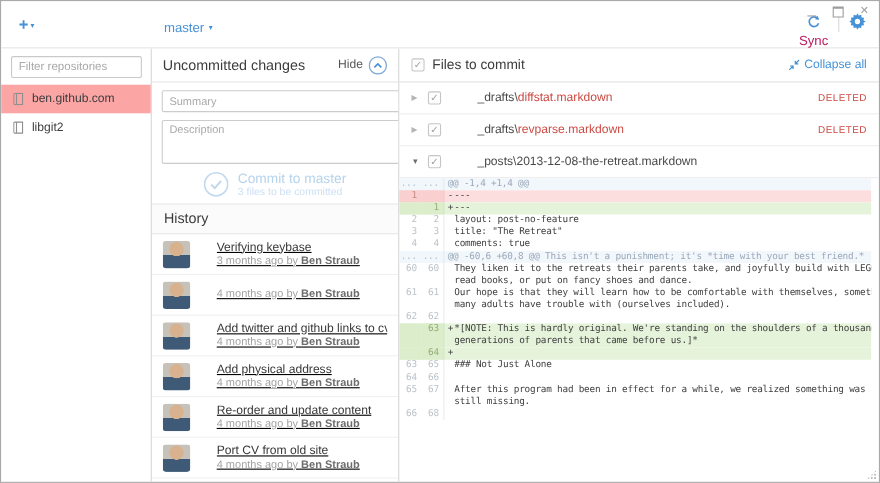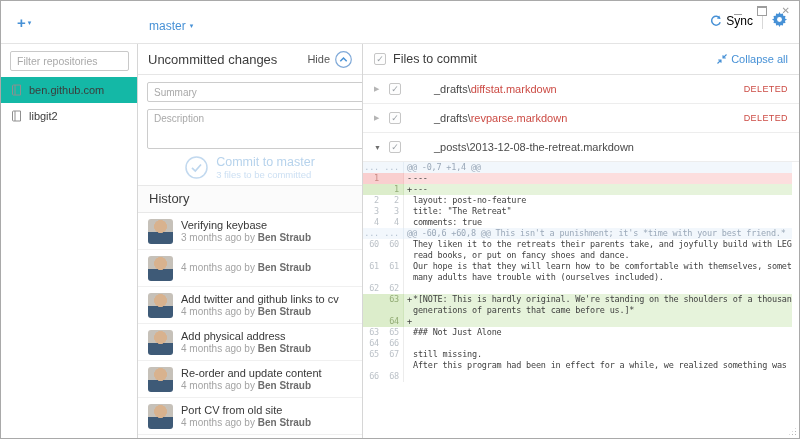--- a/index.html
+++ b/index.html
@@ -10,21 +10,21 @@
 
   
   .topbar{height:42px;flex:none;display:flex;border-bottom:1px solid #e4e4e4;position:relative;}
   .tb-left{width:137px;flex:none;padding:13px 0 0 16px;box-sizing:border-box;}
   .tb-mid{width:226px;flex:none;padding:15px 0 0 11px;box-sizing:border-box;}
   .tb-right{flex:1;display:flex;justify-content:flex-end;align-items:flex-start;
             padding:13px 12px 0 0;gap:9px;}
   .plus-btn{color:#4791d6;font-size:15px;font-weight:bold;cursor:default;display:inline-flex;align-items:center;gap:2px;}
   .caret{font-size:7px;color:#4791d6;font-weight:normal;}
   .branch-btn{color:#4791d6;font-size:12px;display:inline-flex;align-items:center;gap:4px;cursor:default;}
-  .sync-btn{color:#000000;font-size:12px;display:inline-flex;align-items:center;gap:4px;cursor:default;}
+  .sync-btn{color:#be185d;font-size:12px;display:inline-flex;align-items:center;gap:4px;cursor:default;flex-direction:column;}
   .tb-sep{width:1px;height:14px;background:#d8d8d8;margin-top:1px;}
   .gear-btn{display:inline-flex;margin-top:-2px;cursor:default;}
   .win-controls{position:absolute;top:4px;right:9px;display:flex;gap:15px;align-items:center;height:12px;}
   .wc-min{width:8px;height:1px;background:#9d9d9d;margin-top:6px;}
   .wc-max{width:8px;height:7px;border:1px solid #9d9d9d;border-top-width:2px;}
   .wc-close{color:#9d9d9d;font-size:10px;line-height:10px;}
 
   
   .main{flex:1;display:flex;overflow:hidden;}
   .sidebar{width:137px;flex:none;border-right:1px solid #d6d6d6;box-sizing:border-box;}
@@ -32,21 +32,21 @@
           display:flex;flex-direction:column;overflow:hidden;}
   .rightpanel{flex:1;overflow:hidden;position:relative;}
 
   
   .filter-input{display:block;width:119px;margin:7px 9px 6px;height:20px;box-sizing:border-box;
         border:1px solid #c9c9c9;border-radius:2px;padding:0 6px;font-size:10.5px;
         font-family:"Liberation Sans",sans-serif;color:#444;outline:none;}
   .filter-input::placeholder{color:#a9a9a9;}
   .repo-row{height:26px;display:flex;align-items:center;gap:7px;padding-left:11px;
             font-size:11px;color:#3c3c3c;cursor:default;}
-  .repo-row.selected{background:#14b8a6;}
+  .repo-row.selected{background:#fca5a5;}
   .repo-icon{display:inline-flex;flex:none;}
 
   
   .uc-header{height:30px;flex:none;display:flex;align-items:center;padding:0 10px;
              border-bottom:1px solid #e6e6e6;font-size:13px;color:#3c3c3c;}
   .uc-header .sp{flex:1;}
   .hide-btn{display:inline-flex;align-items:center;gap:5px;font-size:11px;color:#555;cursor:default;}
   .txt-input{display:block;margin:7px 9px 0;width:241px;box-sizing:border-box;border:1px solid #cccccc;
              border-radius:2px;padding:3px 6px;font-size:10px;font-family:"Liberation Sans",sans-serif;
              color:#444;outline:none;}
@@ -54,22 +54,22 @@
   #summary-input{height:20px;padding:0 6px;}
   #desc-input{height:40px;resize:none;}
   .commit-row{height:36px;flex:none;display:flex;align-items:center;justify-content:center;gap:8px;cursor:default;}
   .commit-texts{display:flex;flex-direction:column;}
   .commit-label{font-size:12.5px;color:#b7d3ec;}
   .commit-sub{font-size:9.5px;color:#cde0f3;}
   .history-header{height:26px;flex:none;line-height:26px;padding-left:11px;background:#fbfbfb;
                   border-top:1px solid #e8e8e8;border-bottom:1px solid #e8e8e8;
                   font-size:13px;color:#3c3c3c;}
   .history-list{flex:1;overflow:hidden;}
-  .h-item{height:37px;box-sizing:border-box;display:flex;align-items:center;gap:8px;
-          padding:5px 10px;border-bottom:1px solid #f0f0f0;cursor:default;}
+  .h-item{height:37px;box-sizing:border-box;display:flex;align-items:center;gap:24px;
+          padding:5px 10px;border-bottom:1px solid #f0f0f0;cursor:default;text-decoration:underline;}
   .avatar{width:25px;height:25px;flex:none;border-radius:3px;
           background:
             radial-gradient(circle at 50% 30%, #d8b28e 0 29%, rgba(0,0,0,0) 31%),
             linear-gradient(180deg,#c6c1b9 0 52%, #3e5a77 52%);}
   .h-texts{min-width:0;}
   .h-title{font-size:11px;color:#383838;line-height:13px;white-space:nowrap;overflow:hidden;}
   .h-meta{font-size:10px;color:#a3a3a3;line-height:12px;white-space:nowrap;}
   .h-meta b{color:#6d6d6d;font-weight:bold;}
 
   
@@ -284,21 +284,21 @@
             <span class="expander open">▼</span>
             <span class="checkbox">✓</span>
             <span class="file-path"><span class="file-dir">_posts\</span><span class="file-name">2013-12-08-the-retreat.markdown</span></span>
             <span class="sp"></span>
           </div>
         </div>
       <div class="diff" id="diff-view">
           <div class="d-row hunk">
             <span class="d-old">...</span>
             <span class="d-new">...</span>
-            <div class="d-lines nosign"><div>@@ -0,7 +1,4 @@</div></div>
+            <div class="d-lines nosign"><div>@@ -1,4 +1,4 @@</div></div>
           </div>
           <div class="d-row del">
             <span class="d-old">1</span>
             <span class="d-new"></span>
             <span class="d-sign">-</span>
             <div class="d-lines"><div>---</div></div>
           </div>
           <div class="d-row add">
             <span class="d-old"></span>
             <span class="d-new">1</span>
@@ -367,21 +367,21 @@
           <div class="d-row ctx">
             <span class="d-old">64</span>
             <span class="d-new">66</span>
             <span class="d-sign"></span>
             <div class="d-lines"><div>&nbsp;</div></div>
           </div>
           <div class="d-row ctx">
             <span class="d-old">65</span>
             <span class="d-new">67</span>
             <span class="d-sign"></span>
-            <div class="d-lines"><div>still missing.</div><div>After this program had been in effect for a while, we realized something was</div></div>
+            <div class="d-lines"><div>After this program had been in effect for a while, we realized something was</div><div>still missing.</div></div>
           </div>
           <div class="d-row ctx">
             <span class="d-old">66</span>
             <span class="d-new">68</span>
             <span class="d-sign"></span>
             <div class="d-lines"><div>&nbsp;</div></div>
           </div>
         </div>
     </div>
 

